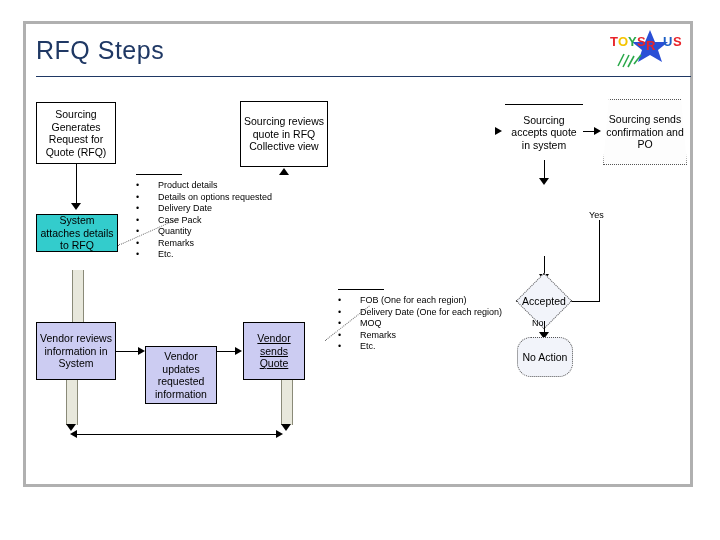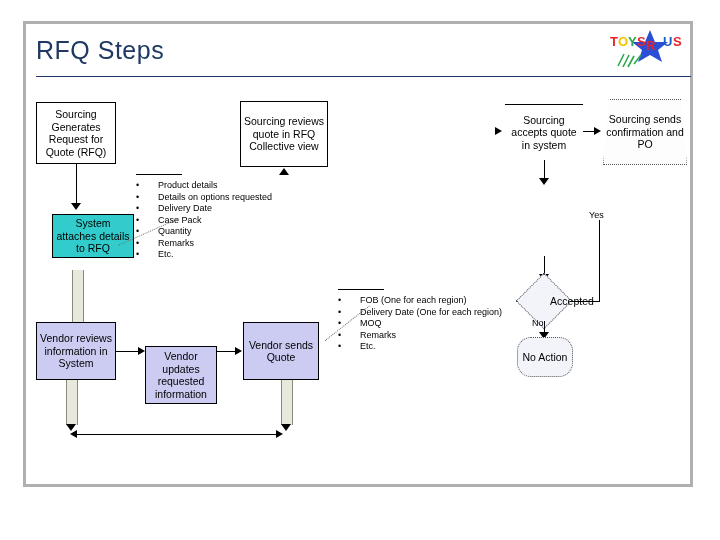--- a/index.html
+++ b/index.html
@@ -107,21 +107,20 @@
     background: #f2f4fa;
     border: 1px dotted #555;
     transform: rotate(45deg);
   }
   .diamond-label {
     position: absolute;
     font-size: 10.5px;
     text-align: center;
     color: #000;
     white-space: nowrap;
-    margin-left: 28px;
   }
 
   
   .oval {
     position: absolute;
     box-sizing: border-box;
     background: #f2f4fa;
     border: 1px dotted #555;
     border-radius: 14px;
     display: flex;
@@ -246,21 +245,21 @@
     </svg>
   </div>
 
   <div class="node node-white" style="left:36px; top:102px; width:80px; height:62px;">
     <span>Sourcing Generates Request for Quote (RFQ)</span>
   </div>
 
   <div class="vline" style="left:76px; top:164px; height:40px;"></div>
   <div class="tri-down" style="left:71px; top:203px;"></div>
 
-  <div class="node node-cyan" style="left:36px; top:214px; width:82px; height:44px;margin-left:16px;">
+  <div class="node node-cyan" style="left:36px; top:214px; width:82px; height:38px;">
     <span>System attaches details to RFQ</span>
   </div>
 
   <div class="dotline" style="left:118px; top:245px; width:66px; transform: rotate(-24deg);"></div>
 
   <div class="bullets" style="left:136px; top:180px; width:180px;">
     <div class="blead"></div>
     <div class="row">
         <span class="dot">•</span>
         <span>Product details</span>
@@ -300,21 +299,21 @@
   <div class="hline" style="left:116px; top:351px; width:26px;"></div>
   <div class="tri-right" style="left:138px; top:347px;"></div>
 
   <div class="node node-lav" style="left:145px; top:322px; width:72px; height:58px;margin-top:24px;">
     <span>Vendor updates requested information</span>
   </div>
 
   <div class="hline" style="left:217px; top:351px; width:22px;"></div>
   <div class="tri-right" style="left:235px; top:347px;"></div>
 
-  <div class="node node-lav" style="left:243px; top:322px; width:76px; height:58px;">
+  <div class="node node-lav" style="left:243px; top:322px; width:62px; height:58px;text-decoration:underline;">
     <span>Vendor sends Quote</span>
   </div>
 
   <div class="dotline" style="left:325px; top:340px; width:56px; transform: rotate(-38deg);"></div>
 
   <div class="bullets" style="left:338px; top:295px; width:190px;">
     <div class="blead"></div>
     <div class="row">
         <span class="dot">•</span>
         <span>FOB (One for each region)</span>

